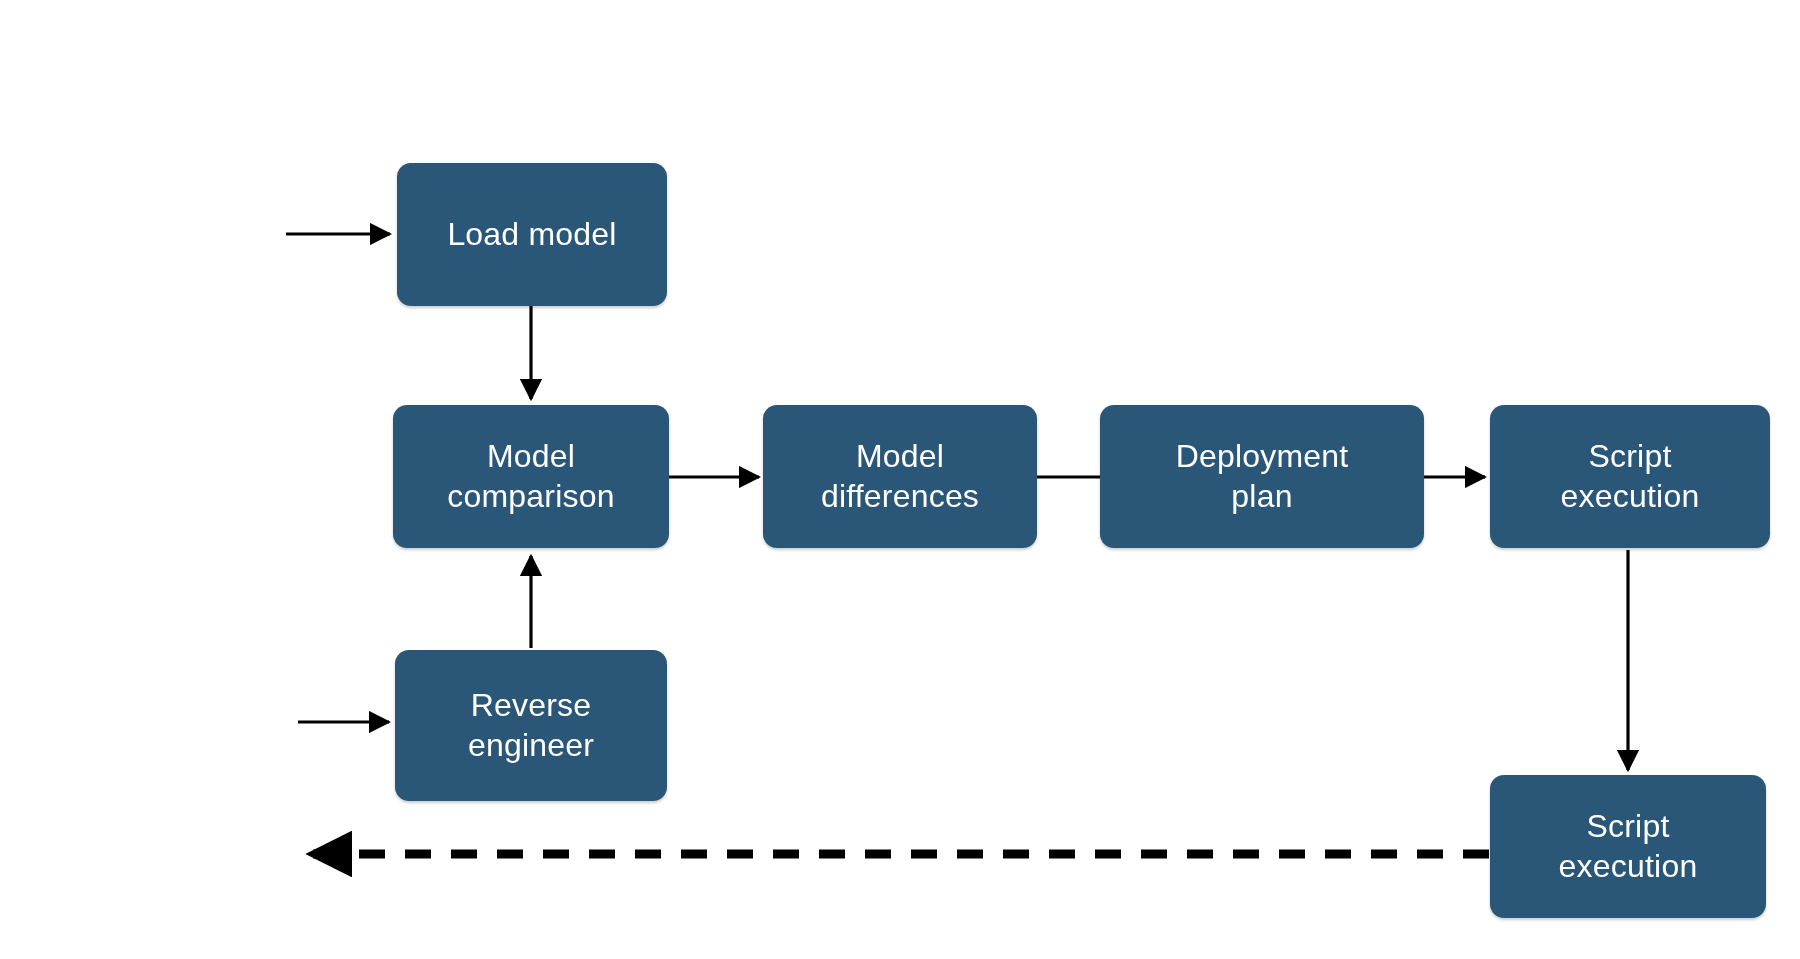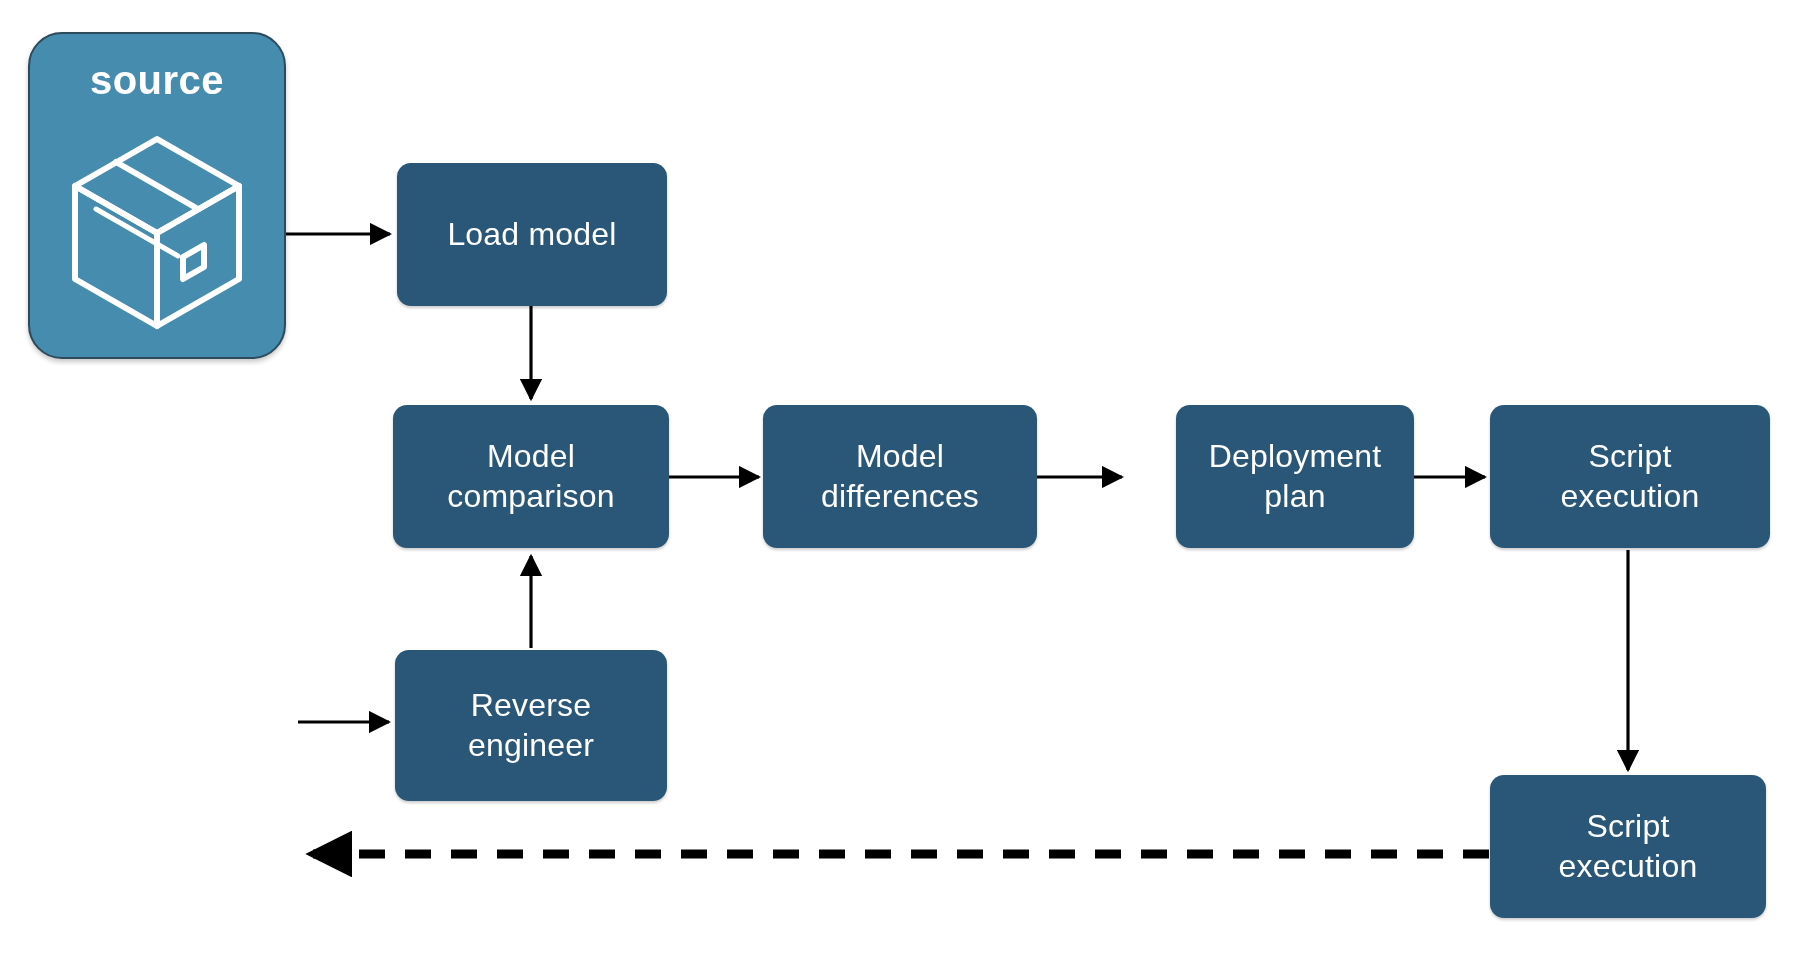--- a/index.html
+++ b/index.html
@@ -114,59 +114,41 @@
 
     <g>
       <line x1="531" y1="648" x2="531" y2="556" stroke="#000" stroke-width="3.2" marker-end="url(#arrow)"></line>
     </g>
 
     <g>
       <line x1="1489" y1="854" x2="310" y2="854" stroke="#000" stroke-width="9" stroke-dasharray="26 20" marker-end="url(#arrowbig)"></line>
     </g>
   </svg>
 
-  <div class="node endpoint" style="left:28px; top:32px; width:258px; height:327px;">
-    <div class="endpoint-label">source</div>
-    <div class="endpoint-icon">
-      <svg width="182" height="200" viewBox="0 0 182 200" fill="none" stroke="#ffffff" stroke-width="6" stroke-linejoin="round" stroke-linecap="round">
-
-        <path d="M91 8 L173 55 L91 102 L9 55 Z"></path>
-
-        <path d="M9 55 L9 148 L91 195 L91 102 Z"></path>
-
-        <path d="M173 55 L173 148 L91 195 L91 102 Z"></path>
-
-        <path d="M50 31 L132 78"></path>
-        <path d="M30 78 L112 125" stroke-width="5"></path>
-
-        <path d="M117 126 L138 114 L138 136 L117 148 Z" stroke-width="6"></path>
-      </svg>
-    </div>
-  </div>
 
 
   <div class="node process" style="left:397px; top:163px; width:270px; height:143px;">
     <span>Load model</span>
   </div>
 
   <div class="node process" style="left:393px; top:405px; width:276px; height:143px;">
     <span>
       <span>Model</span><br>
       <span>comparison</span>
     </span>
   </div>
 
   <div class="node process" style="left:763px; top:405px; width:274px; height:143px;">
     <span>
       <span>Model</span><br>
       <span>differences</span>
     </span>
   </div>
 
-  <div class="node process" style="left:1176px; top:405px; width:238px; height:143px;text-align:center;">
+  <div class="node process" style="left:1100px; top:405px; width:324px; height:143px;text-align:center;">
     <span>
       <span>Deployment</span><br>
       <span>plan</span>
     </span>
   </div>
 
   <div class="node process" style="left:1490px; top:405px; width:280px; height:143px;">
     <span>
       <span>Script</span><br>
       <span>execution</span>

